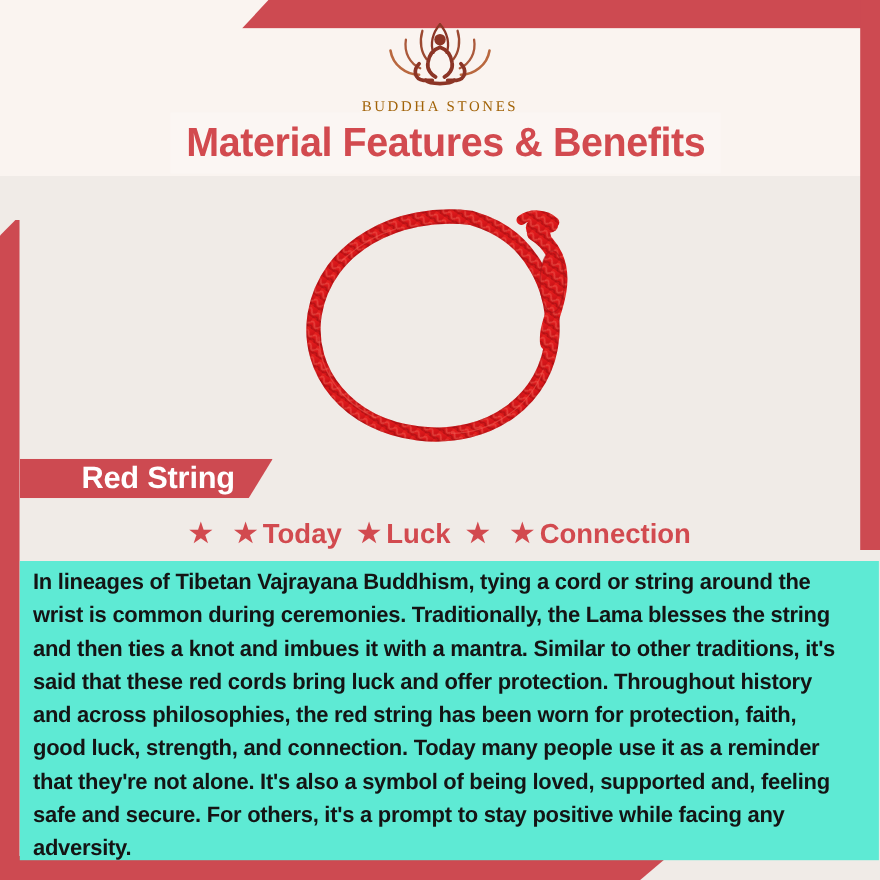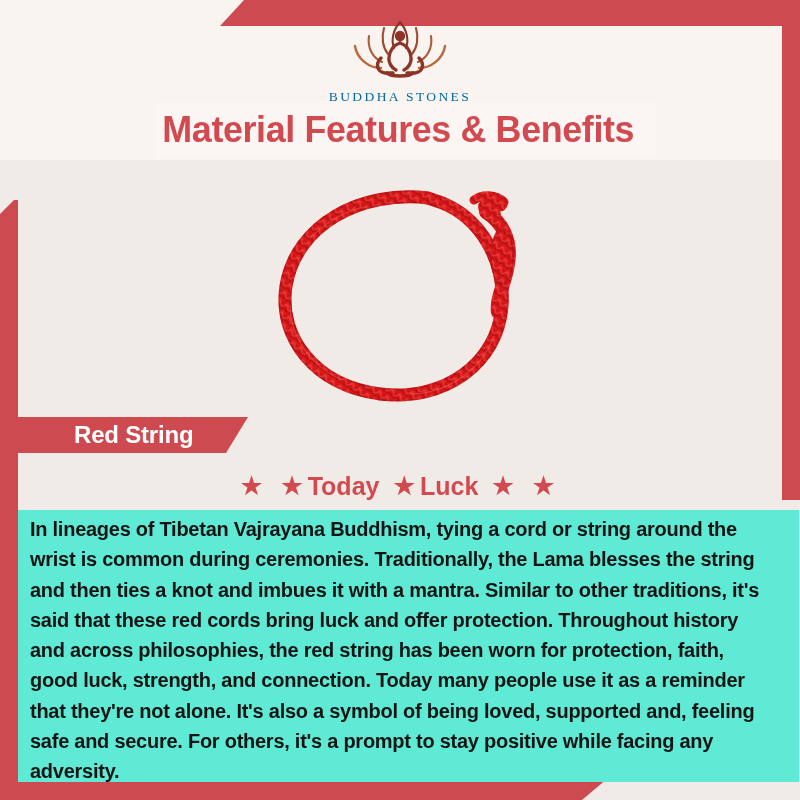--- a/index.html
+++ b/index.html
@@ -48,29 +48,29 @@
 
   
   .brand {
     position:absolute; left:0; top:14px; width:800px;
     display:flex; flex-direction:column; align-items:center;
   }
   .logo-mark { width:150px; height:70px; display:block; }
   .brand-name {
     margin-top:5px;
     font-family:"Liberation Serif", serif;
-    font-size:13.5px; letter-spacing:2.4px; color:#0369a1;
+    font-size:13.5px; letter-spacing:2.4px; color:#a16207;
     font-weight:400;
   }
 
   
   .headline-band {
     position:absolute; left:155px; top:102px; width:500px; height:56px;
     background:#fbf6f3;
-    display:flex; align-items:center; 
+    display:flex; align-items:center; justify-content:center;
   }
   .headline {
     font-family:"Liberation Sans", sans-serif;
     font-weight:bold; font-size:37px; color:#d24a4f;
     letter-spacing:-0.4px; white-space:nowrap;
     transform:scaleX(0.97);
   }
 
   
   .product-area {
@@ -80,21 +80,21 @@
   .bracelet { display:block; }
 
   
   .ribbon {
     position:absolute; left:18px; top:417px; width:230px; height:36px;
     background:#cd4a51;
     clip-path: polygon(0 0, 100% 0, calc(100% - 22px) 100%, 0 100%);
     display:flex; align-items:center;
   }
   .ribbon-text {
-    color:#ffffff; font-weight:bold; font-size:24px;
+    color:#ffffff; font-weight:bold; font-size:28px;
     padding-left:56px; letter-spacing:-0.2px; white-space:nowrap;
   }
 
   
   .benefits {
     position:absolute; left:18px; top:466px; width:764px; height:40px;
     display:flex; align-items:center; justify-content:center;
     gap:4px;
   }
   .benefit {
@@ -226,20 +226,21 @@
     </span>
     <span class="benefit">
       <span class="star">★</span>
       <span>Luck</span>
     </span>
     <span class="benefit">
       <span class="star">★</span>
     </span>
     <span class="benefit">
       <span class="star">★</span>
+      <span>Connection</span>
     </span>
   </div>
 
   <div class="copy-card">
     <p class="copy">In lineages of Tibetan Vajrayana Buddhism, tying a cord or string around the wrist is common during ceremonies. Traditionally, the Lama blesses the string and then ties a knot and imbues it with a mantra. Similar to other traditions, it's said that these red cords bring luck and offer protection. Throughout history and across philosophies, the red string has been worn for protection, faith, good luck, strength, and connection. Today many people use it as a reminder that they're not alone. It's also a symbol of being loved, supported and, feeling safe and secure. For others, it's a prompt to stay positive while facing any adversity.</p>
   </div>
 
 </div>
 
 </body></html>

